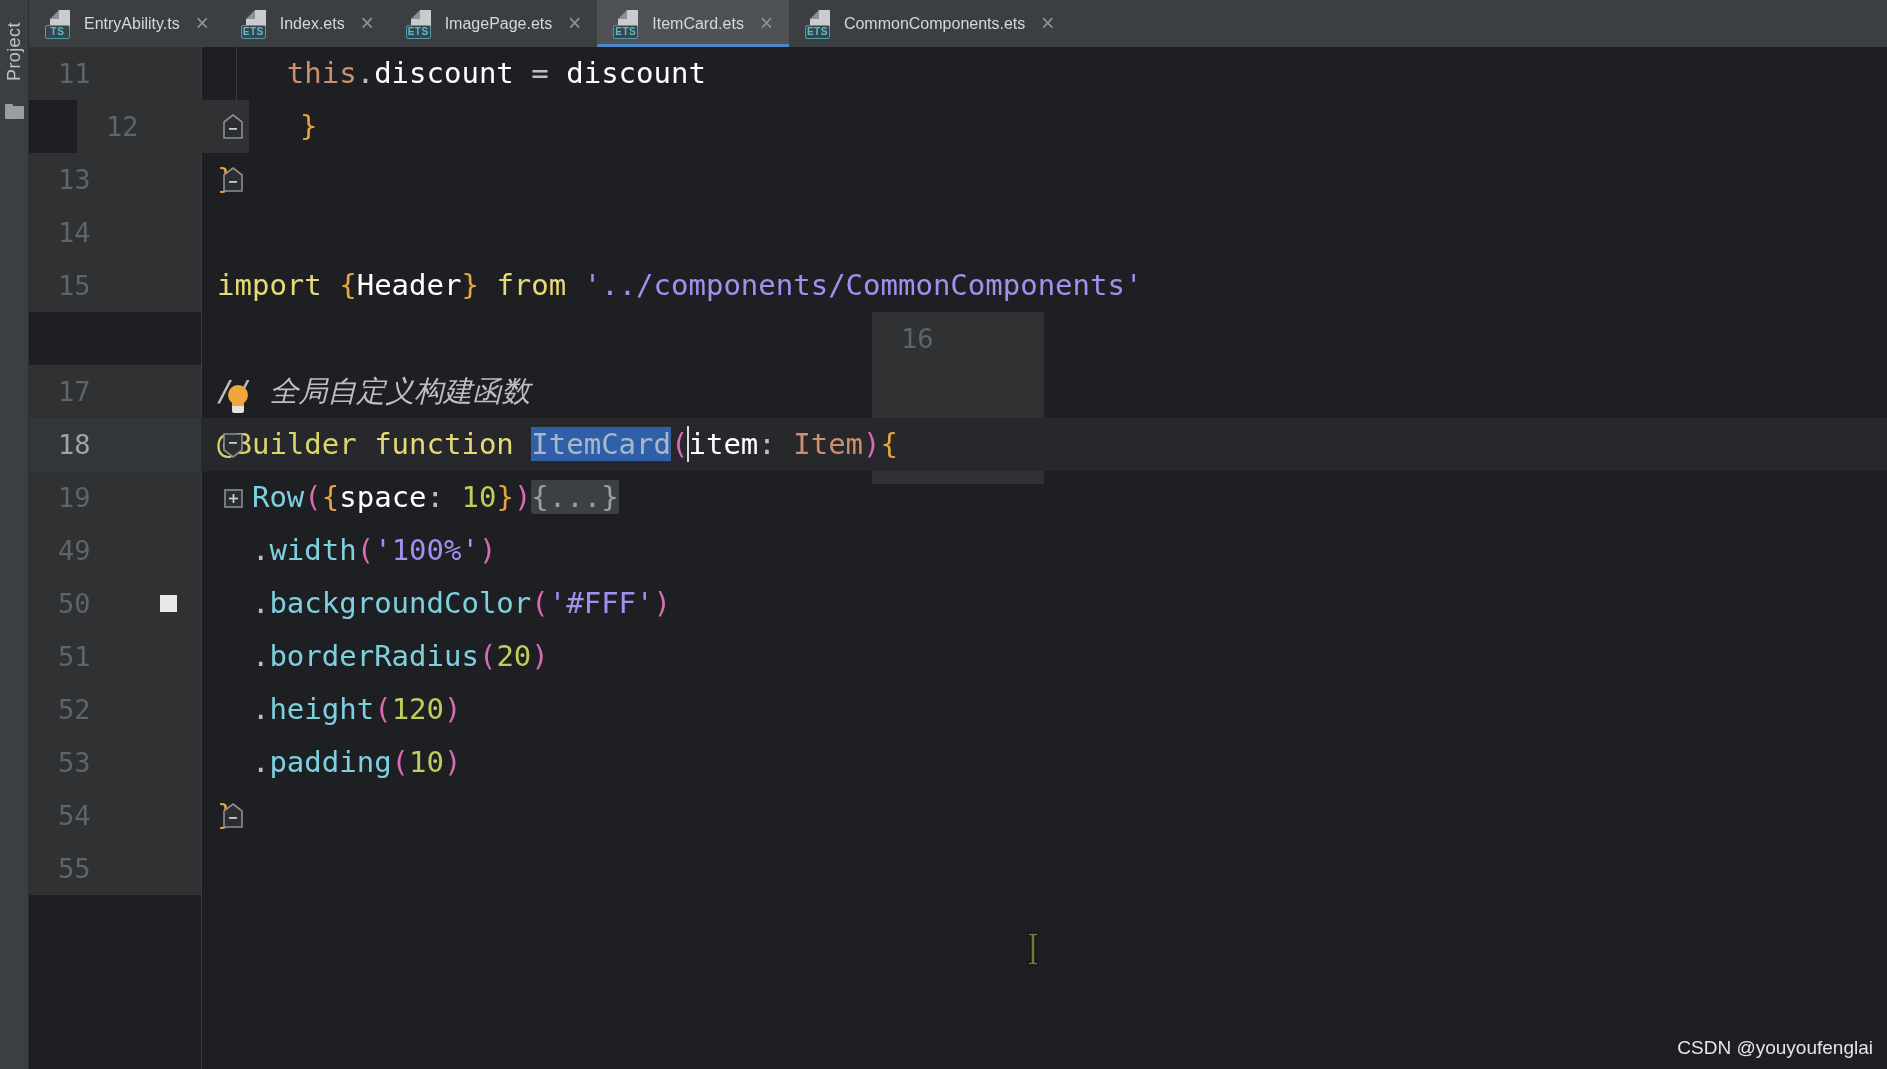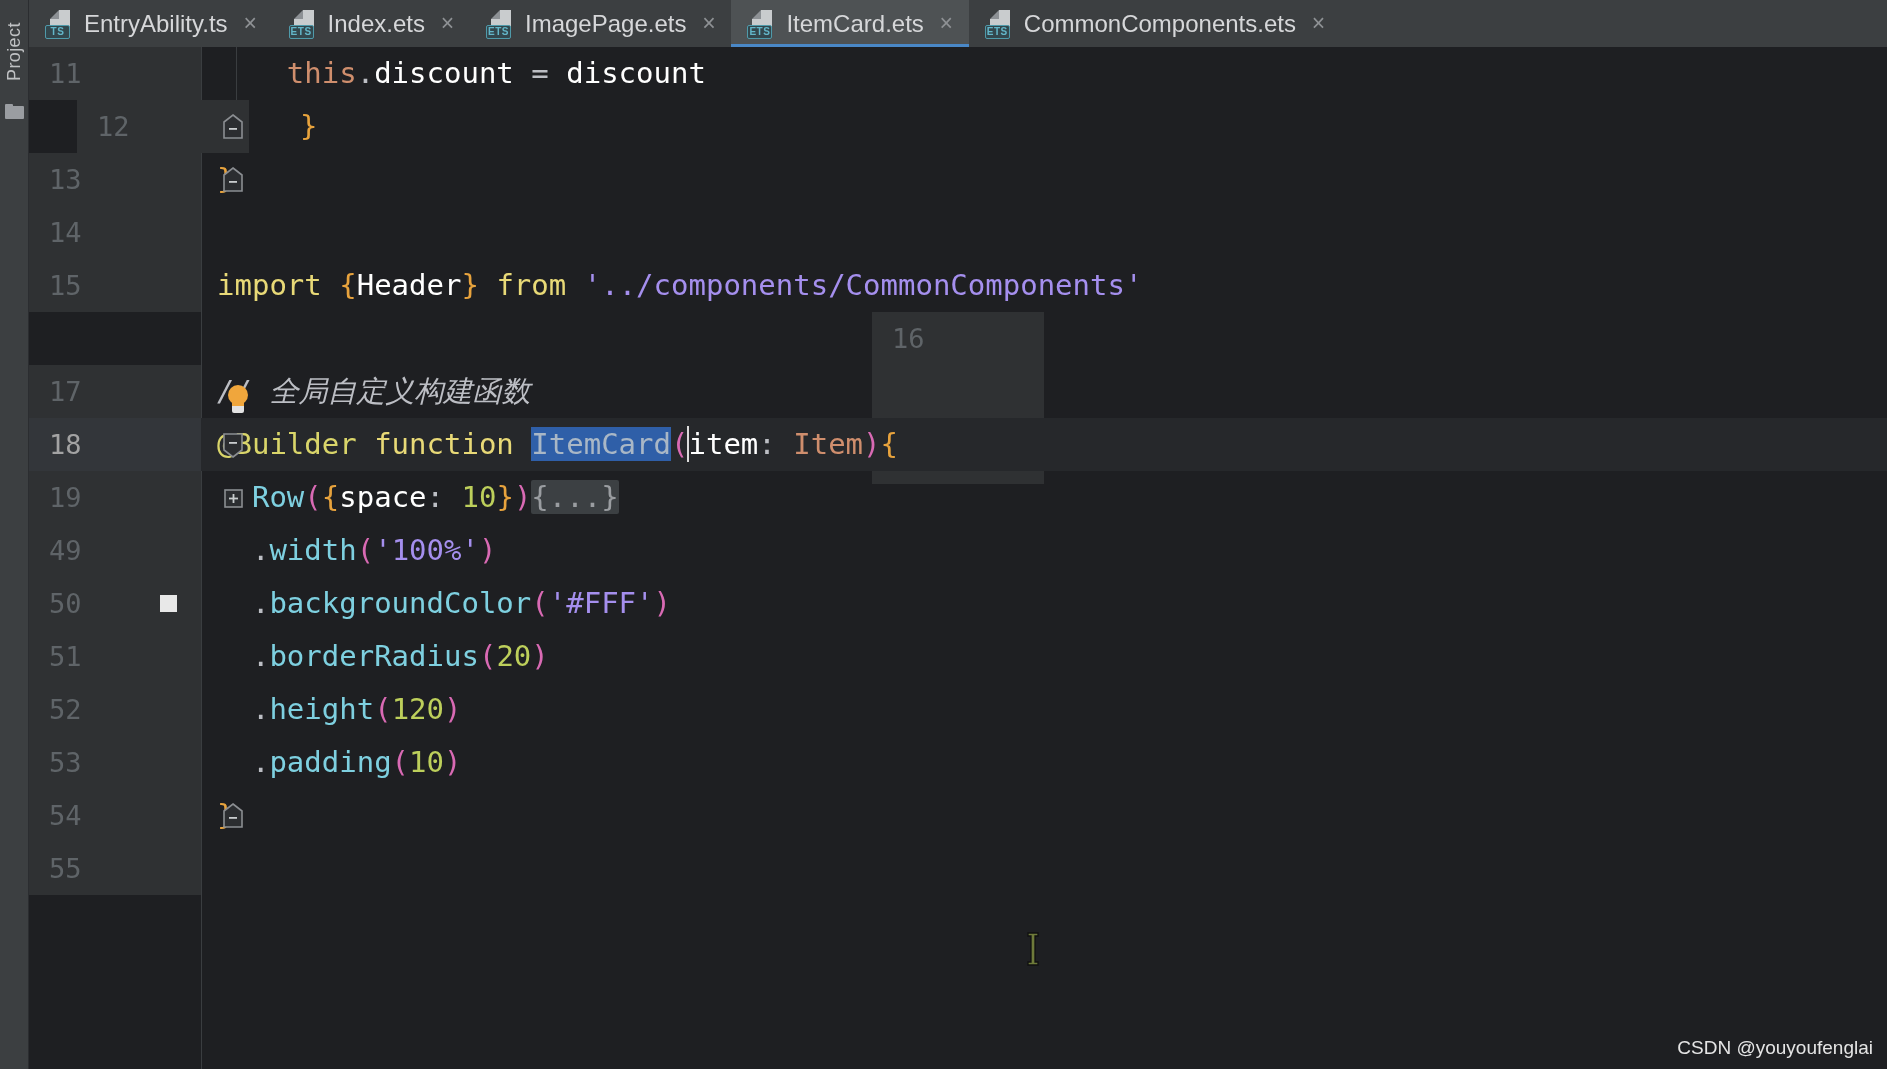--- a/index.html
+++ b/index.html
@@ -78,21 +78,21 @@
   .tab.active { background: #4e5254; }
   .tab.active::after {
     content: "";
     position: absolute;
     left: 0; right: 0; bottom: 0;
     height: 3px;
     background: #4a88c7;
   }
   .tab .tab-label {
     color: #d6d7d9;
-    font-size: 24px;
+    font-size: 16px;
     white-space: nowrap;
     font-family: "Liberation Sans", sans-serif;
   }
   .tab .close-x {
     color: #8e9194;
     font-size: 23px;
     line-height: 1;
     margin-left: 4px;
     width: 17px; text-align: center;
   }
@@ -149,21 +149,21 @@
     left: 0; right: 0;
     height: 53px;
     display: flex;
     align-items: center;
   }
   .row.current { background: #26282b; }
   .row .ln {
     width: 172px;
     flex: 0 0 172px;
     text-align: left;
-    padding-left: 20px;
+    padding-left: 29px;
     color: #5f6468;
     font-size: 27px;
     font-family: "DejaVu Sans Mono", monospace;
     background: #2f3133;
     height: 53px;
     line-height: 53px;
     position: relative;
   }
   .row.current .ln { color: #a3a3a3; background: #33363a; }
   .row .code {

